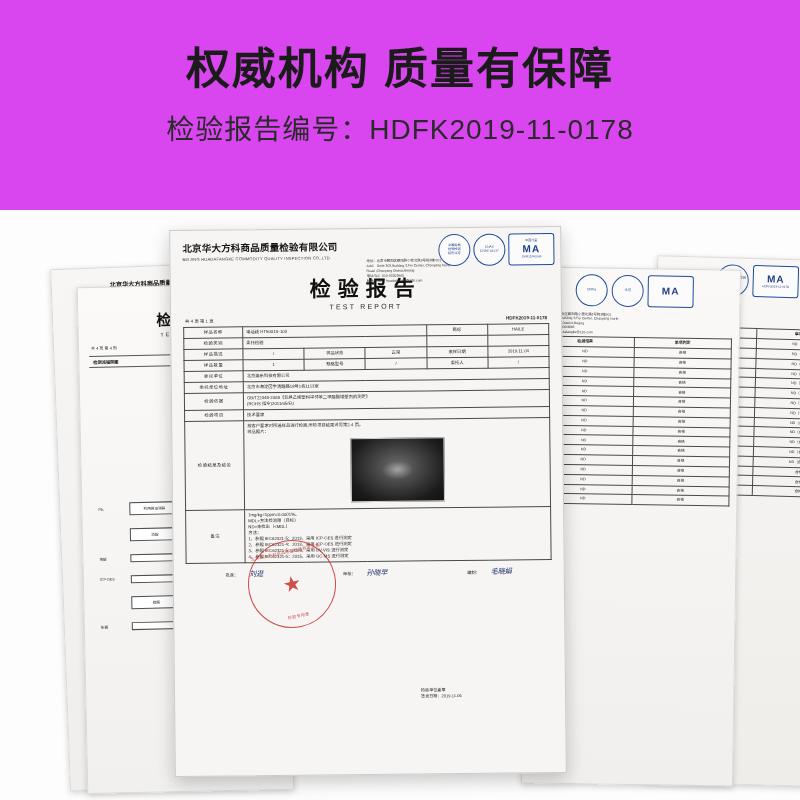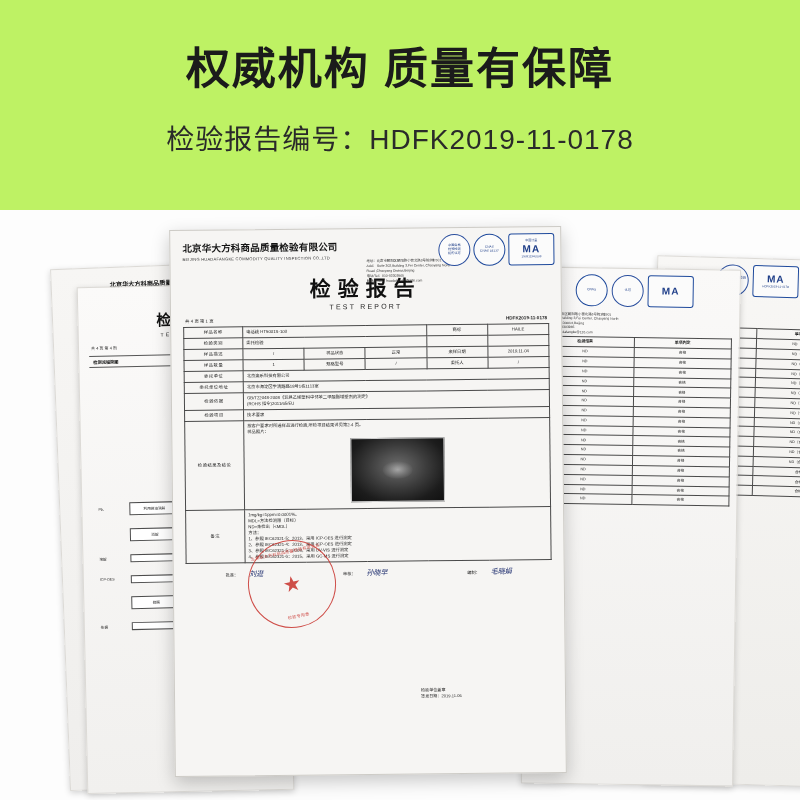--- a/index.html
+++ b/index.html
@@ -11,41 +11,41 @@
     height: 800px;
     background: #ffffff;
     font-family: "Liberation Sans", sans-serif;
     overflow: hidden;
     position: relative;
   }
   .page {
     position: relative;
     width: 800px;
     height: 800px;
-    background: #bef264;
+    background: #d946ef;
   }
 
   
   .headline-wrap {
     position: absolute;
     top: 44px;
     left: 0;
     width: 800px;
     text-align: center;
   }
   .headline {
     font-size: 44px;
     font-weight: bold;
     color: #1b1b1b;
     letter-spacing: 2px;
     line-height: 1.15;
     font-family: "Liberation Sans", sans-serif;
   }
   .subheadline {
-    margin-top: 22px;
+    margin-top: 12px;
     font-size: 28px;
     color: #2a2a2a;
     letter-spacing: 1px;
     font-family: "Liberation Sans", sans-serif;
   }
 
   
   .docs-area {
     position: absolute;
     top: 210px;

